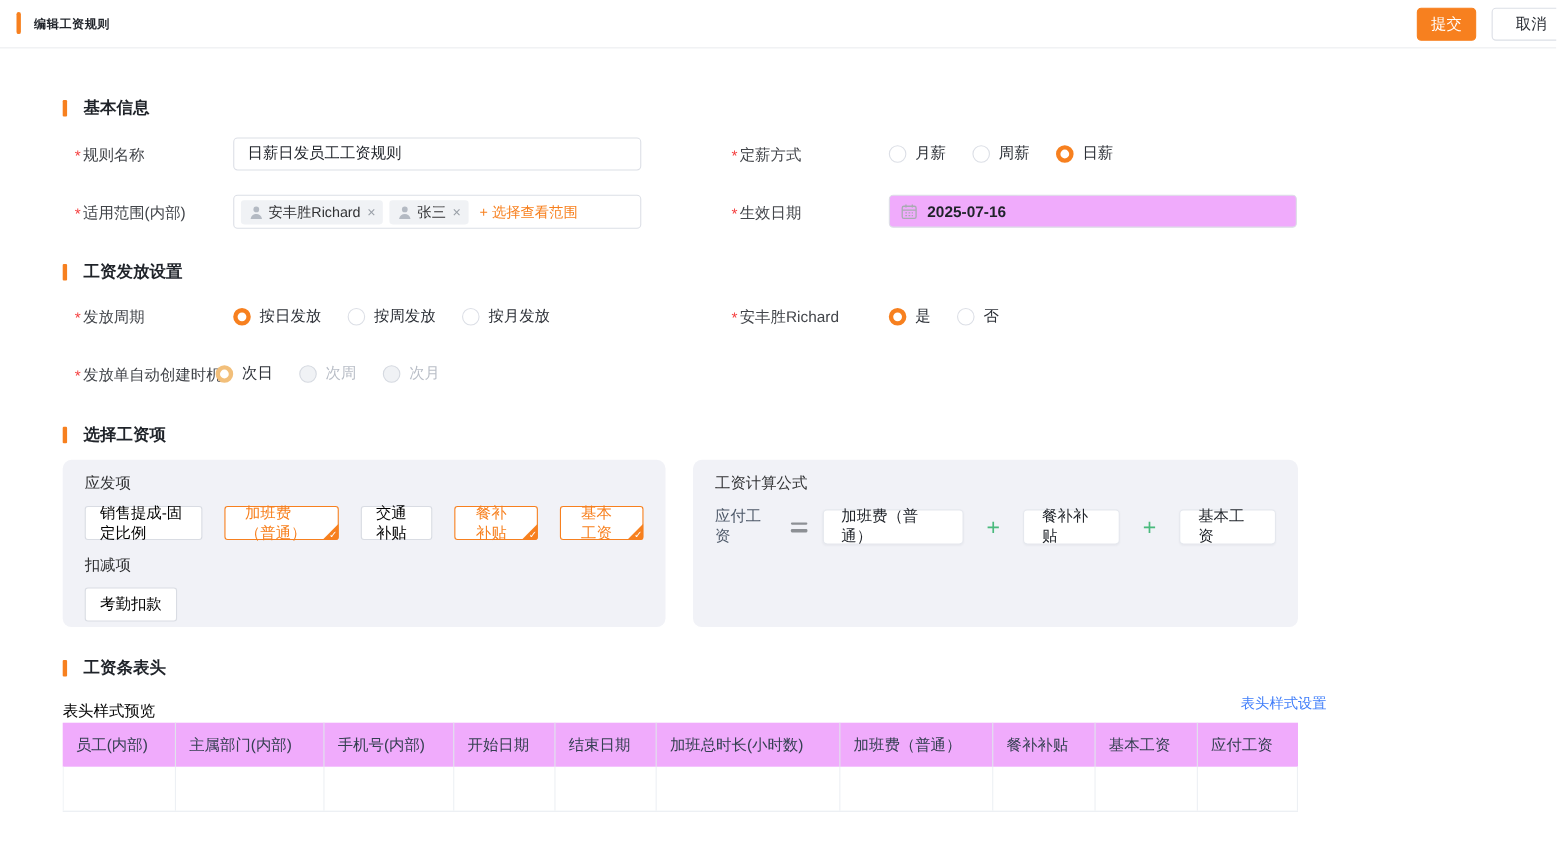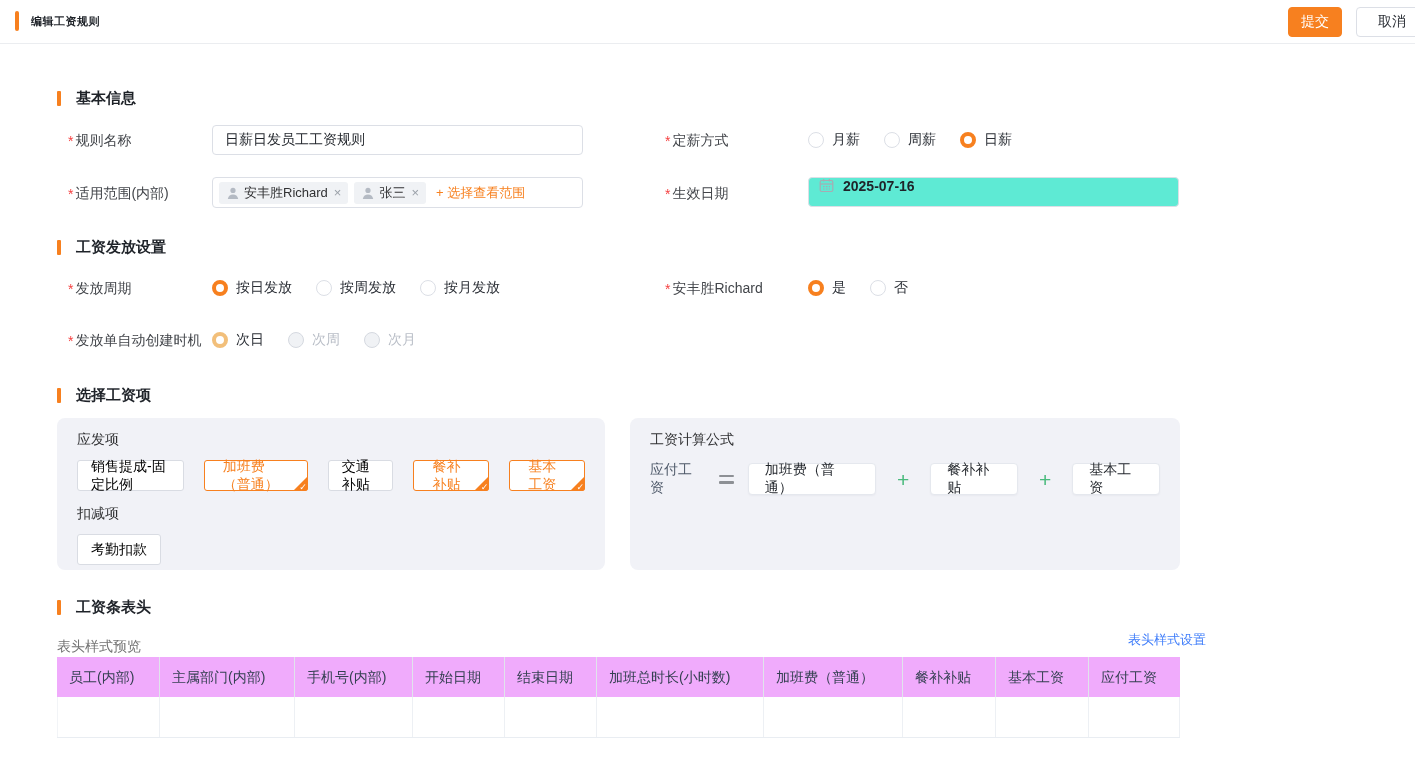--- a/index.html
+++ b/index.html
@@ -18,21 +18,21 @@
   
   .section-title { position:absolute; display:flex; align-items:center; }
   .section-title .mark { width:4px; height:15px; background:#f7801f; border-radius:1px; }
   .section-title .txt { margin-left:15px; font-size:15px; font-weight:700; color:#1f2329; }
 
   .form-label { position:absolute; display:flex; align-items:center; font-size:14px; color:#42454a; }
   .req { color:#f53f3f; margin-right:2px; font-size:14px; }
 
   
   .text-input { position:absolute; width:371px; height:30px; border:1px solid #dcdfe6; border-radius:4px; padding:0 12px; font-size:14px; color:#1f2329; font-family:inherit; background:#fff; outline:none; }
-  .date-box { position:absolute; width:371px; height:30px; border:1px solid #dcdfe6; border-radius:4px; background:#5eead4; display:flex; align-items:flex-start; padding:0 10px; }
+  .date-box { position:absolute; width:371px; height:30px; border:1px solid #dcdfe6; border-radius:4px; background:#f0abfc; display:flex; align-items:center; padding:0 10px; }
   .date-box .cal { width:15px; height:15px; margin-right:9px; flex:0 0 auto; }
   .date-box .val { font-size:14px; font-weight:600; color:#1f2329; }
 
   .scope-box { position:absolute; width:371px; height:31px; border:1px solid #dcdfe6; border-radius:4px; background:#fff; display:flex; align-items:center; padding:0 6px; gap:6px; }
   .member-tag { height:22px; background:#f0f2f5; border-radius:3px; display:flex; align-items:center; padding:0 7px; gap:4px; }
   .member-tag .avatar { width:14px; height:14px; }
   .member-tag .name { font-size:13px; color:#303133; }
   .member-tag .close { font-size:13px; color:#9aa0a8; cursor:pointer; margin-left:2px; line-height:1; }
   .add-link { font-size:13px; color:#f7801f; cursor:pointer; margin-left:4px; white-space:nowrap; }
 
@@ -60,21 +60,21 @@
 
   
   .formula-row { display:flex; align-items:center; margin-top:12px; }
   .result-label { font-size:14px; color:#4e5969; }
   .equals { display:flex; flex-direction:column; gap:4px; margin:0 14px 0 15px; }
   .equals i { display:block; width:15px; height:2.5px; background:#8d9095; border-radius:1px; }
   .chip { height:32px; background:#fff; border:1px solid #e5e8ee; border-radius:4px; display:inline-flex; align-items:center; padding:0 16px; font-size:14px; color:#1f2329; box-shadow:0 1px 2px rgba(31,35,41,.04); cursor:pointer; }
   .plus-op { font-size:21px; color:#4aba7d; margin:0 21px; font-weight:400; line-height:1; }
 
   
-  .preview-label { position:absolute; left:57px; top:638px; font-size:14px; color:#737373; }
+  .preview-label { position:absolute; left:57px; top:638px; font-size:14px; color:#000000; }
   .style-link { position:absolute; top:631px; left:1108px; width:72px; text-align:right; font-size:13px; color:#3f7dfa; cursor:pointer; white-space:nowrap;margin-left:20px; }
 
   .ptable { position:absolute; left:57px; top:657px; width:1123px; }
   .thead { display:flex; background:#f0abfc; }
   .thead .cell { height:40px; line-height:40px; padding-left:12px; font-size:14px; color:#354052; border-right:1px solid #e0e4eb; white-space:nowrap; overflow:hidden; }
   .thead .cell:last-child { border-right:none; }
   .tbody { display:flex; border-bottom:1px solid #e9edf2; }
   .tbody .cell { height:40px; border-right:1px solid #edf0f4; }
   .tbody .cell:first-child { border-left:1px solid #f2f4f7; }
   .c0{width:103px}.c1{width:135px}.c2{width:118px}.c3{width:92px}.c4{width:92px}
@@ -200,21 +200,21 @@
     <span class="radio-item">
       <span class="radio"></span>
       <span class="radio-label">否</span>
     </span>
   </div>
 
   <div class="form-label" style="left:68px; top:332px;">
     <span class="req">*</span>
     <span>发放单自动创建时机</span>
   </div>
-  <div class="radio-row" style="left:212px; top:325px;font-family:Liberation Serif, serif;">
+  <div class="radio-row" style="left:196px; top:325px;font-family:Liberation Serif, serif;">
     <span class="radio-item">
       <span class="radio checked-disabled"></span>
       <span class="radio-label">次日</span>
     </span>
     <span class="radio-item">
       <span class="radio disabled"></span>
       <span class="radio-label dim">次周</span>
     </span>
     <span class="radio-item">
       <span class="radio disabled"></span>

